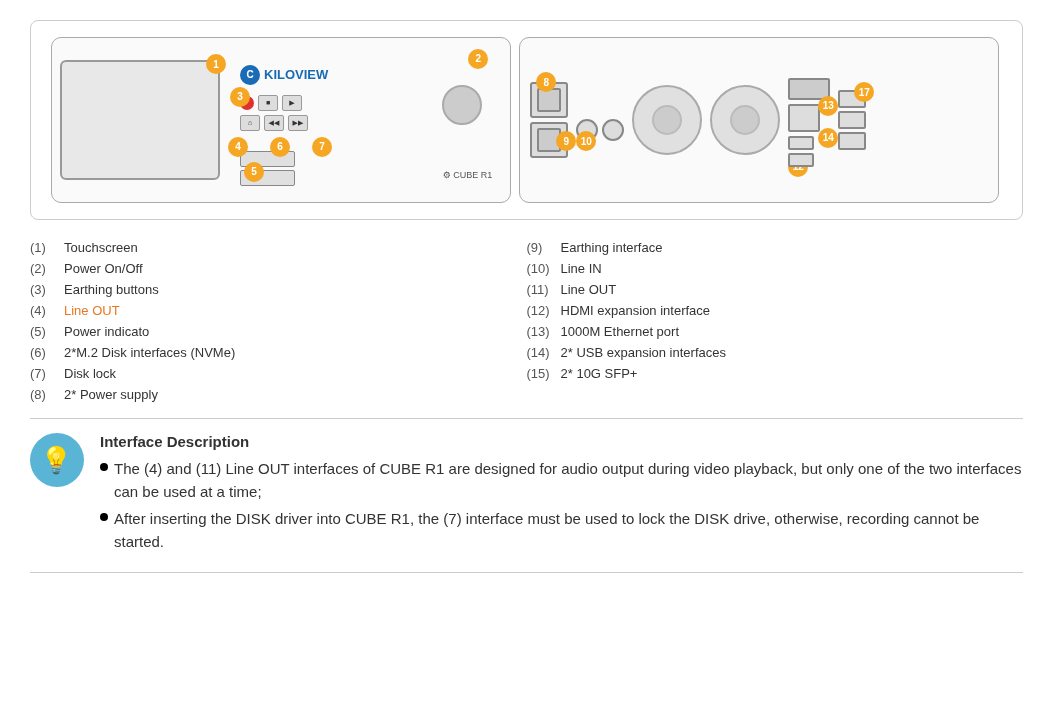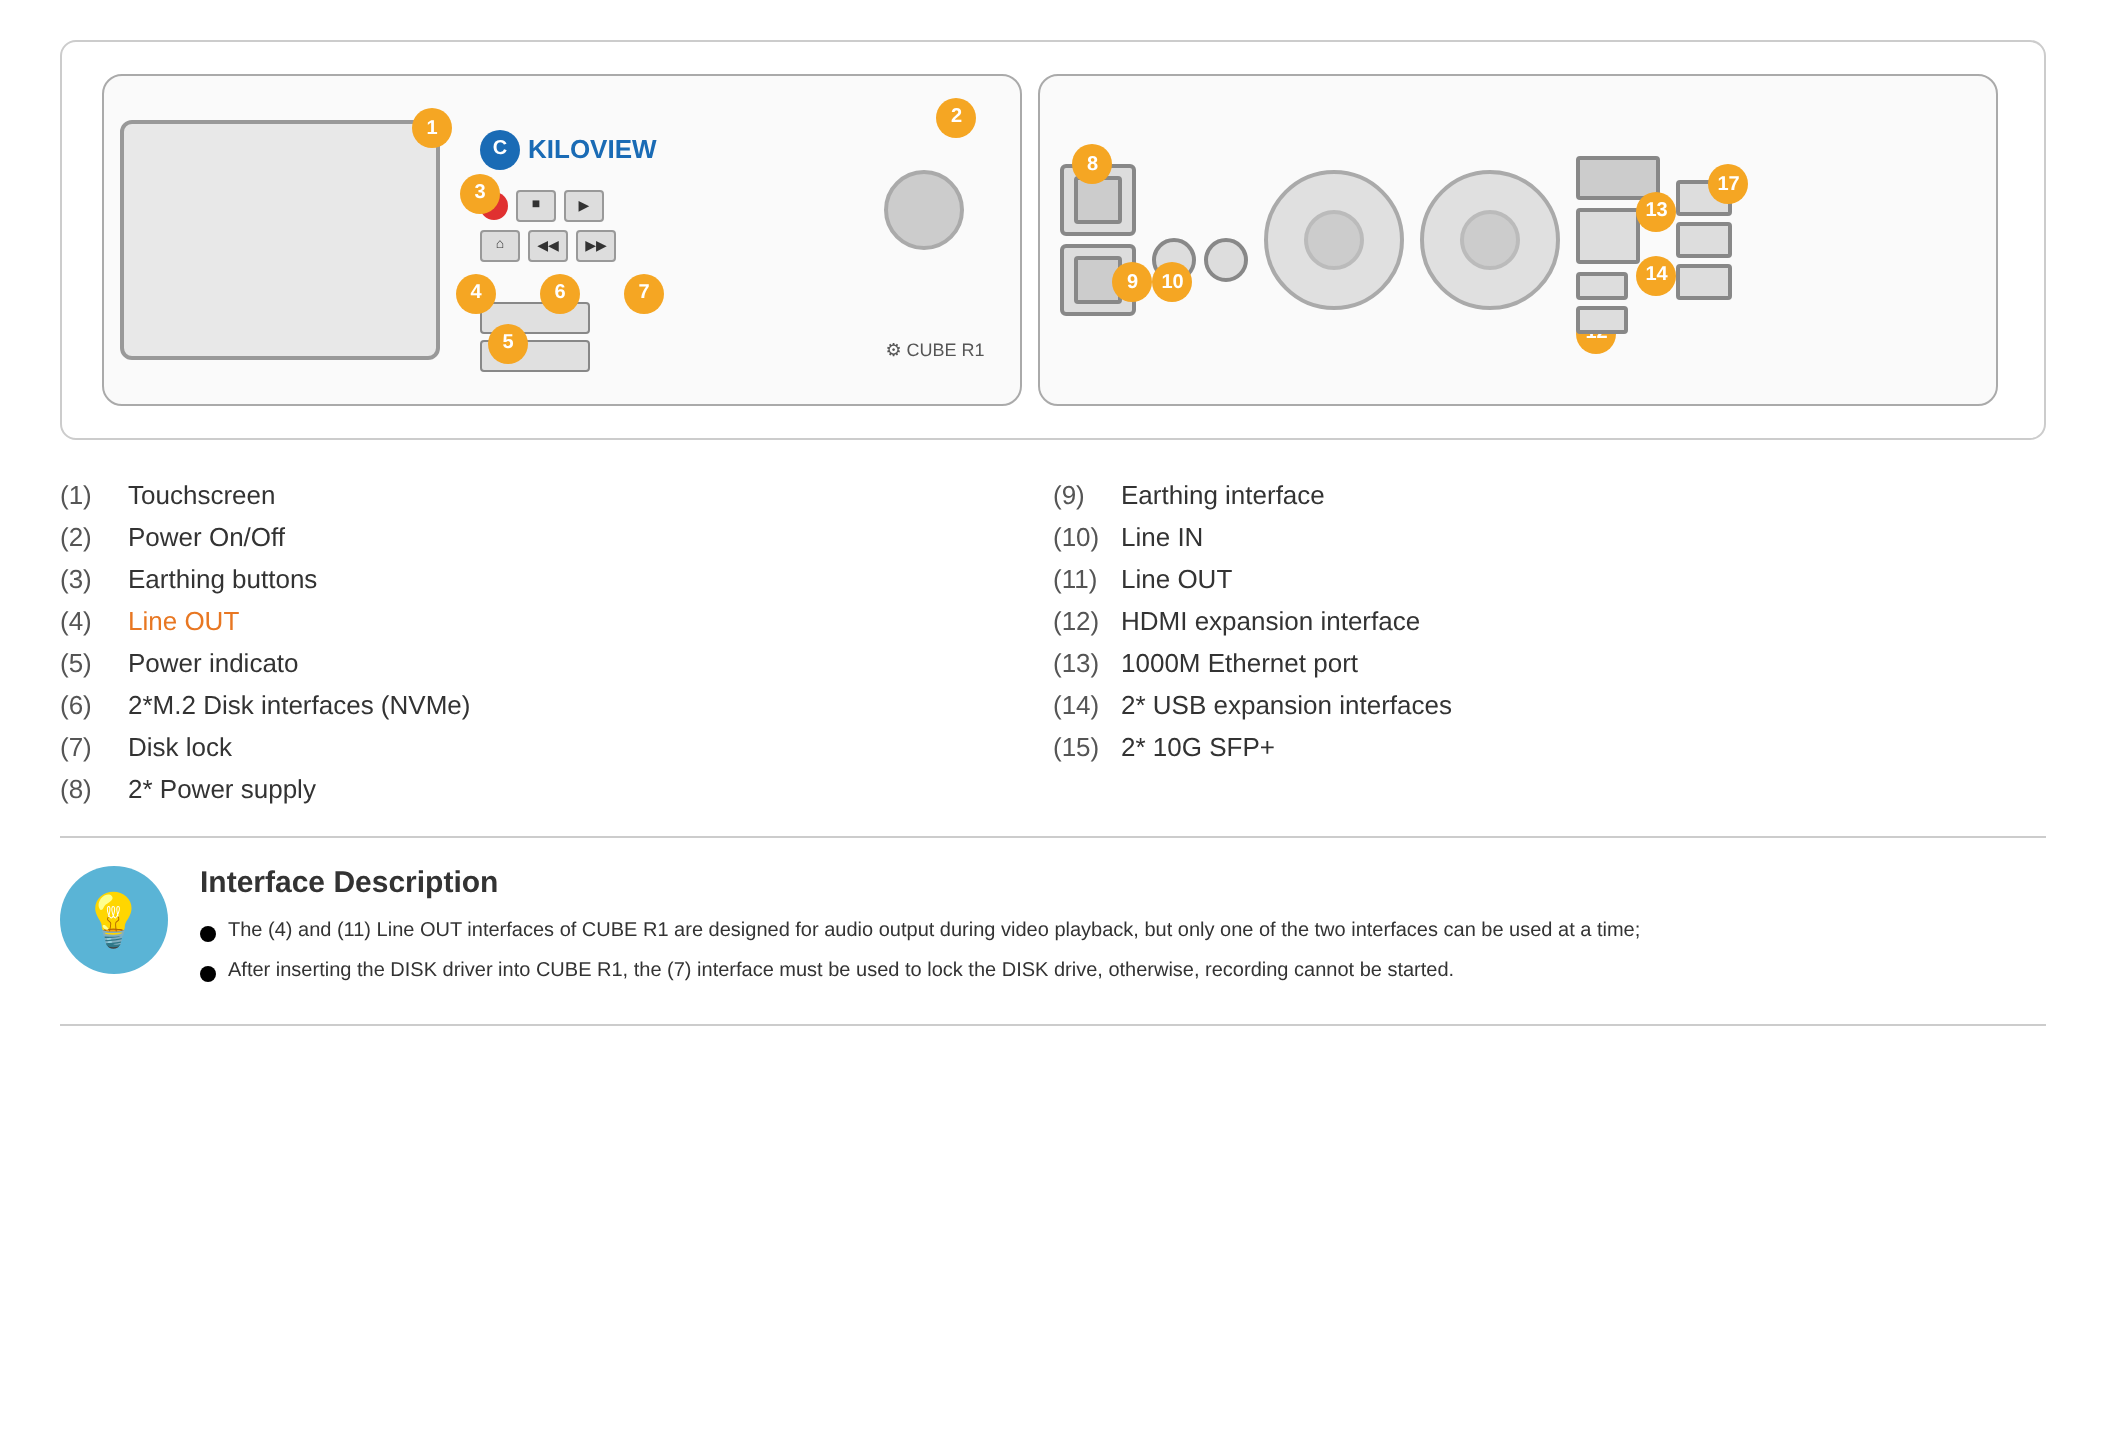--- a/index.html
+++ b/index.html
@@ -332,21 +332,21 @@
       font-weight: bold;
       font-size: 15px;
       margin-bottom: 8px;
     }
 
     .info-bullet {
       display: flex;
       align-items: flex-start;
       gap: 6px;
       margin-bottom: 5px;
-      font-size: 10px;
+      font-size: 15px;
       line-height: 1.5;
     }
 
     .bullet-dot {
       width: 8px;
       height: 8px;
       background: #000;
       border-radius: 50%;
       flex-shrink: 0;
       margin-top: 5px;

